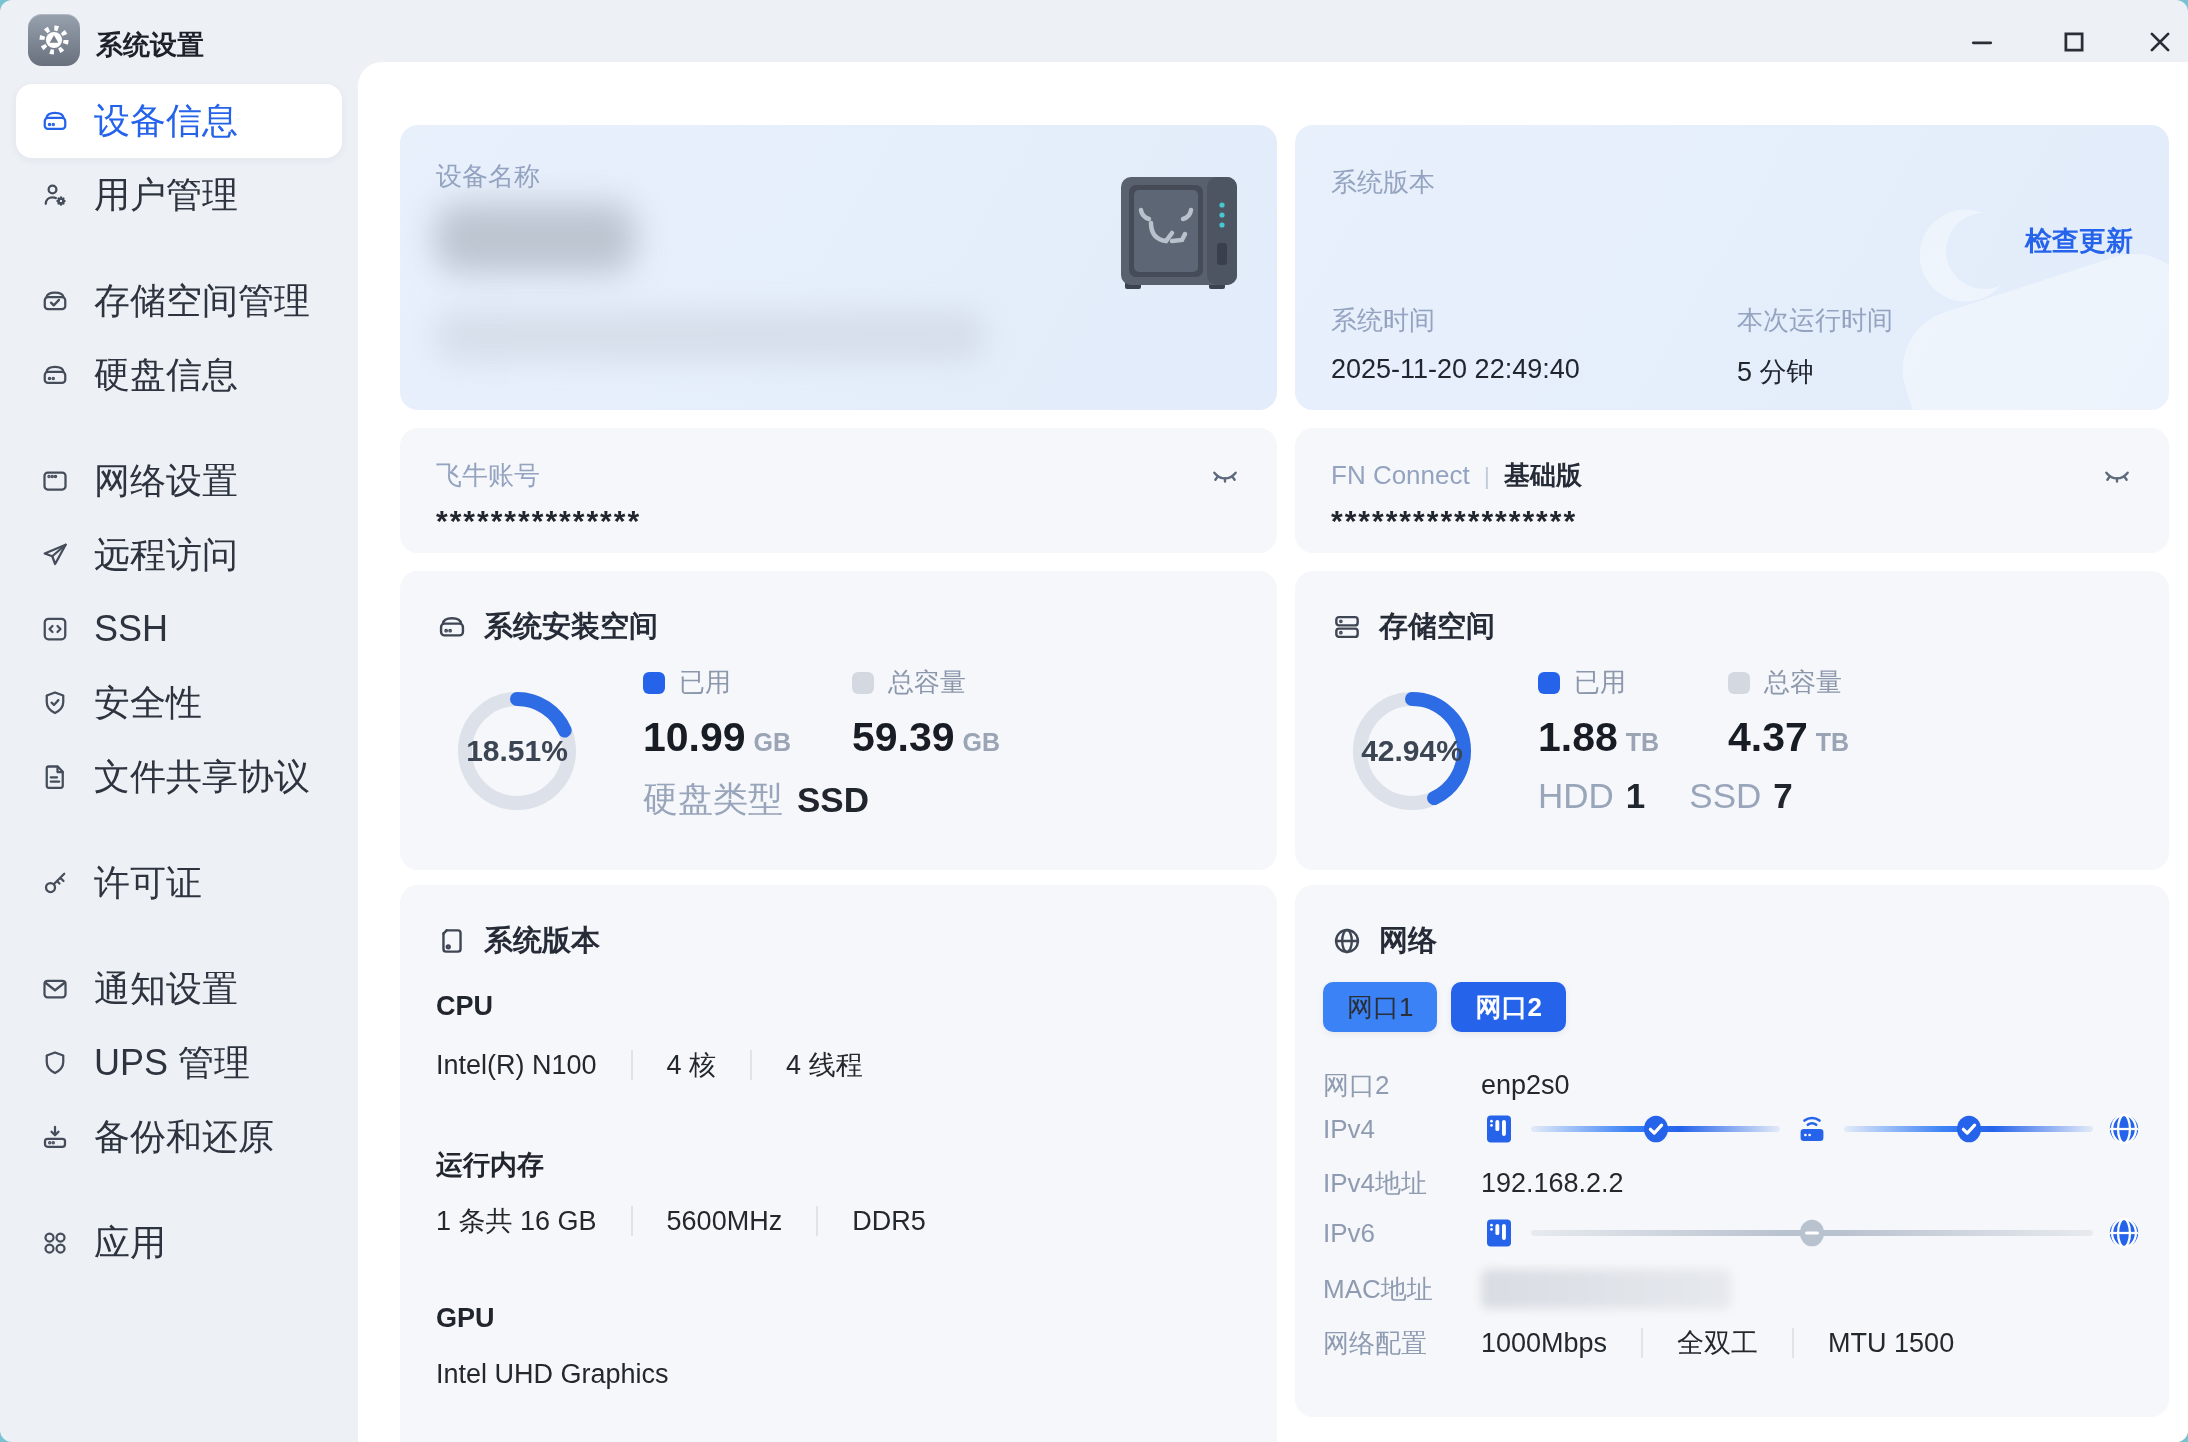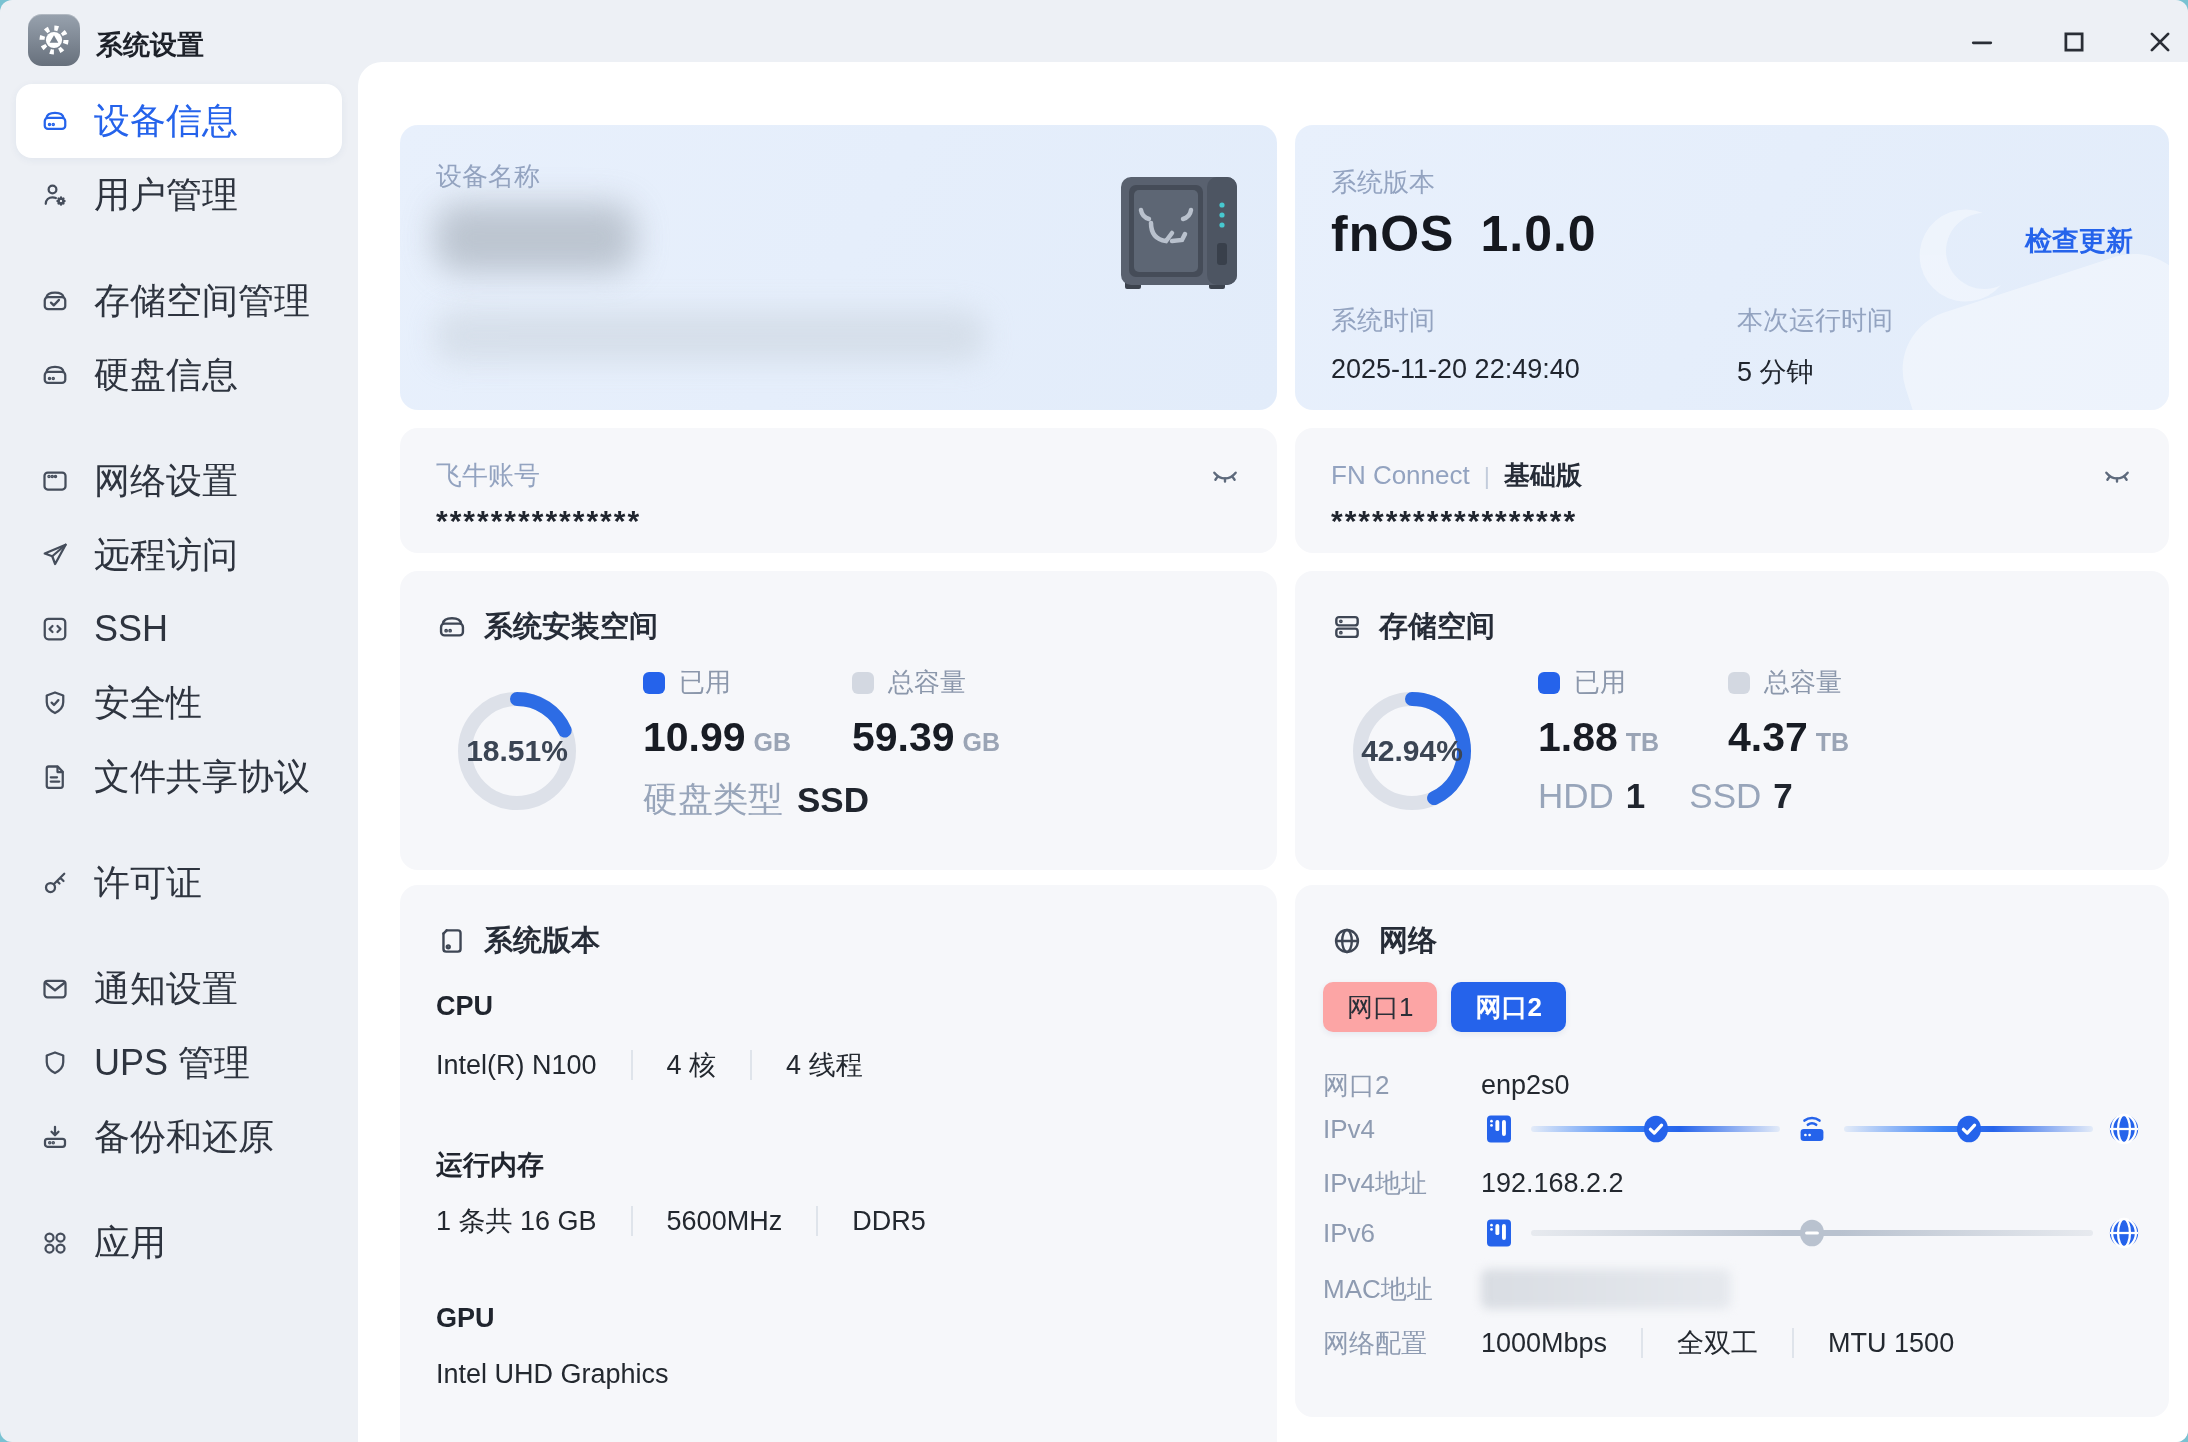--- a/index.html
+++ b/index.html
@@ -77,21 +77,21 @@
   .sub-row .pair.second { margin-left:30px; }
 
   
   .hw-label { position:absolute; left:36px; font-size:27px; font-weight:bold; color:#20252e; }
   .hw-row { position:absolute; left:36px; font-size:27px; color:#23282f; display:flex; align-items:center; }
   .vdiv { width:2px; height:30px; background:#dfe4eb; margin:0 34px; }
 
   
   .tabs { position:absolute; left:28px; top:97px; display:flex; gap:14px; }
   .tab { min-width:108px; height:50px; padding:0 24px; border-radius:10px; display:flex; align-items:center; justify-content:center;
-    font-size:26px; color:#2a2f38; background:#fca5a5; box-shadow:0 2px 6px rgba(30,50,100,.08); cursor:pointer; }
+    font-size:26px; color:#2a2f38; background:#3b82f6; box-shadow:0 2px 6px rgba(30,50,100,.08); cursor:pointer; }
   .tab.active { background:#2563eb; color:#fff; font-weight:bold; }
   .net-row { position:absolute; left:28px; right:28px; height:44px; display:flex; align-items:center; }
   .net-row .nl { width:158px; flex:0 0 auto; font-size:26px; color:#8e9bb1; }
   .net-row .nv { font-size:27px; color:#23282f; display:flex; align-items:center; flex:1; }
   .conn { display:flex; align-items:center; flex:1; }
   .conn .seg { position:relative; flex:1; height:6px; border-radius:3px; margin:0 14px;
     background:linear-gradient(90deg,#e3ebf8, #3b82f6 40%, #2563eb 60%, #e3ebf8); }
   .conn .seg.gray { background:linear-gradient(90deg,#e7eaef,#b9c2cf 45%,#b9c2cf 55%,#e7eaef); }
   .conn .node { position:absolute; top:50%; left:50%; transform:translate(-50%,-50%); width:32px; height:32px; }
   .mac-blur { width:250px; height:40px; border-radius:8px; background:linear-gradient(90deg,#d9dde3,#e6e9ee); filter:blur(5px); }
@@ -388,23 +388,20 @@
         </g>
       </svg>
     </div>
 
     <div class="card blue" style="left:937px; top:63px; width:874px; height:285px;">
       <svg class="deco-moon" width="96" height="110" viewBox="0 0 96 110">
         <path d="M70 8 a46 46 0 1 0 18 72 a38 38 0 1 1-18-72z" fill="rgba(255,255,255,.7)"></path>
       </svg>
       <div class="deco-blob"></div>
       <div class="ver-title small-label" style="left:36px;">系统版本</div>
-      <div class="ver-value" style="left:36px;">
-        <span>fnOS</span><span class="gap2"></span><span>1.0.0</span>
-      </div>
       <div class="check-update">检查更新</div>
       <div class="time-col" style="left:36px;">
         <span class="small-label">系统时间</span>
         <span class="val">2025-11-20 22:49:40</span>
       </div>
       <div class="time-col" style="left:442px;">
         <span class="small-label">本次运行时间</span>
         <span class="val">5 分钟</span>
       </div>
     </div>

